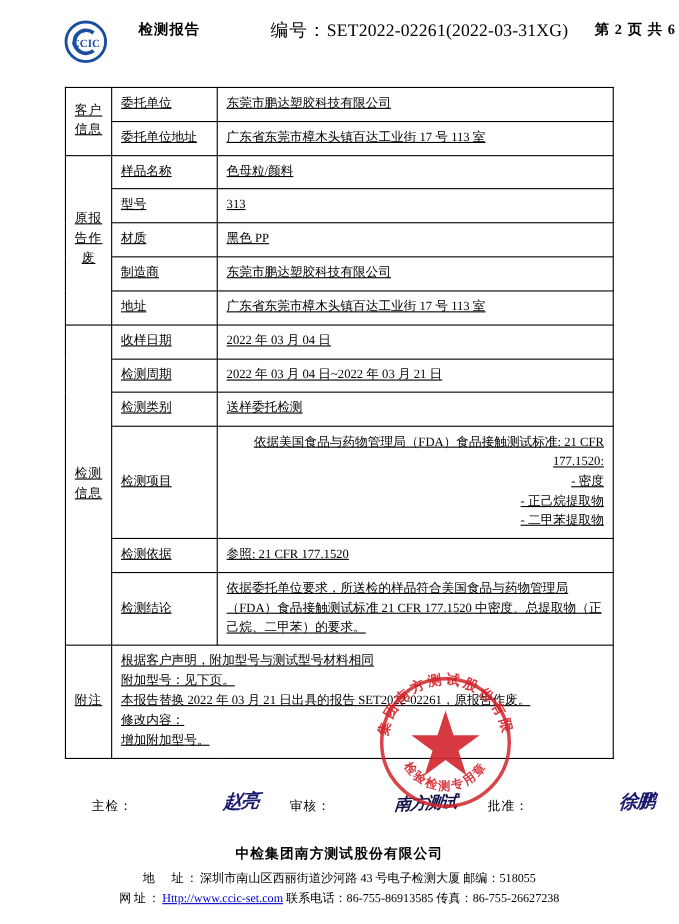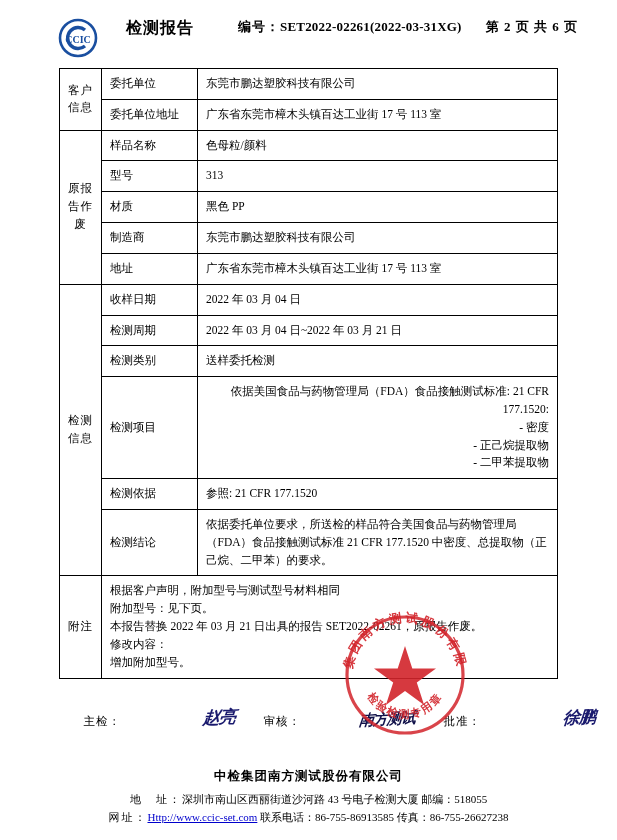--- a/index.html
+++ b/index.html
@@ -31,48 +31,49 @@
     margin: 0 58px;
   }
   .logo {
     width: 40px;
     height: 40px;
     flex: 0 0 40px;
     position: relative;
   }
   .logo svg { display:block; }
   .hdr-title {
-    font-size: 16px;
-    font-weight: bold;
-    letter-spacing: 1px;
-    margin-left: 28px;
-    white-space: nowrap;
-  }
-  .hdr-no {
     font-size: 13px;
     font-weight: bold;
-    margin-left: 44px;
+    letter-spacing: 1px;
+    margin-left: 28px;
+    white-space: nowrap;
+  }
+  .hdr-no {
+    font-size: 16px;
+    font-weight: normal;
+    margin-left: 64px;
     white-space: nowrap;
     letter-spacing: 0.2px;
   }
   .hdr-no .lbl { letter-spacing: 1px; }
   .hdr-page {
     font-size: 13px;
     font-weight: bold;
     margin-left: 24px;
     white-space: nowrap;
     letter-spacing: 1px;
   }
 
   
   table.main {
     border-collapse: collapse;
     width: 499px;
-    margin: 0 auto;
+    margin: 11px auto;
     table-layout: fixed;
+    text-decoration: underline;
   }
   table.main td {
     border: 1px solid #000;
     font-size: 11.5px;
     line-height: 1.55;
     padding: 6px 8px;
     vertical-align: middle;
   }
   td.cat {
     width: 42px;

